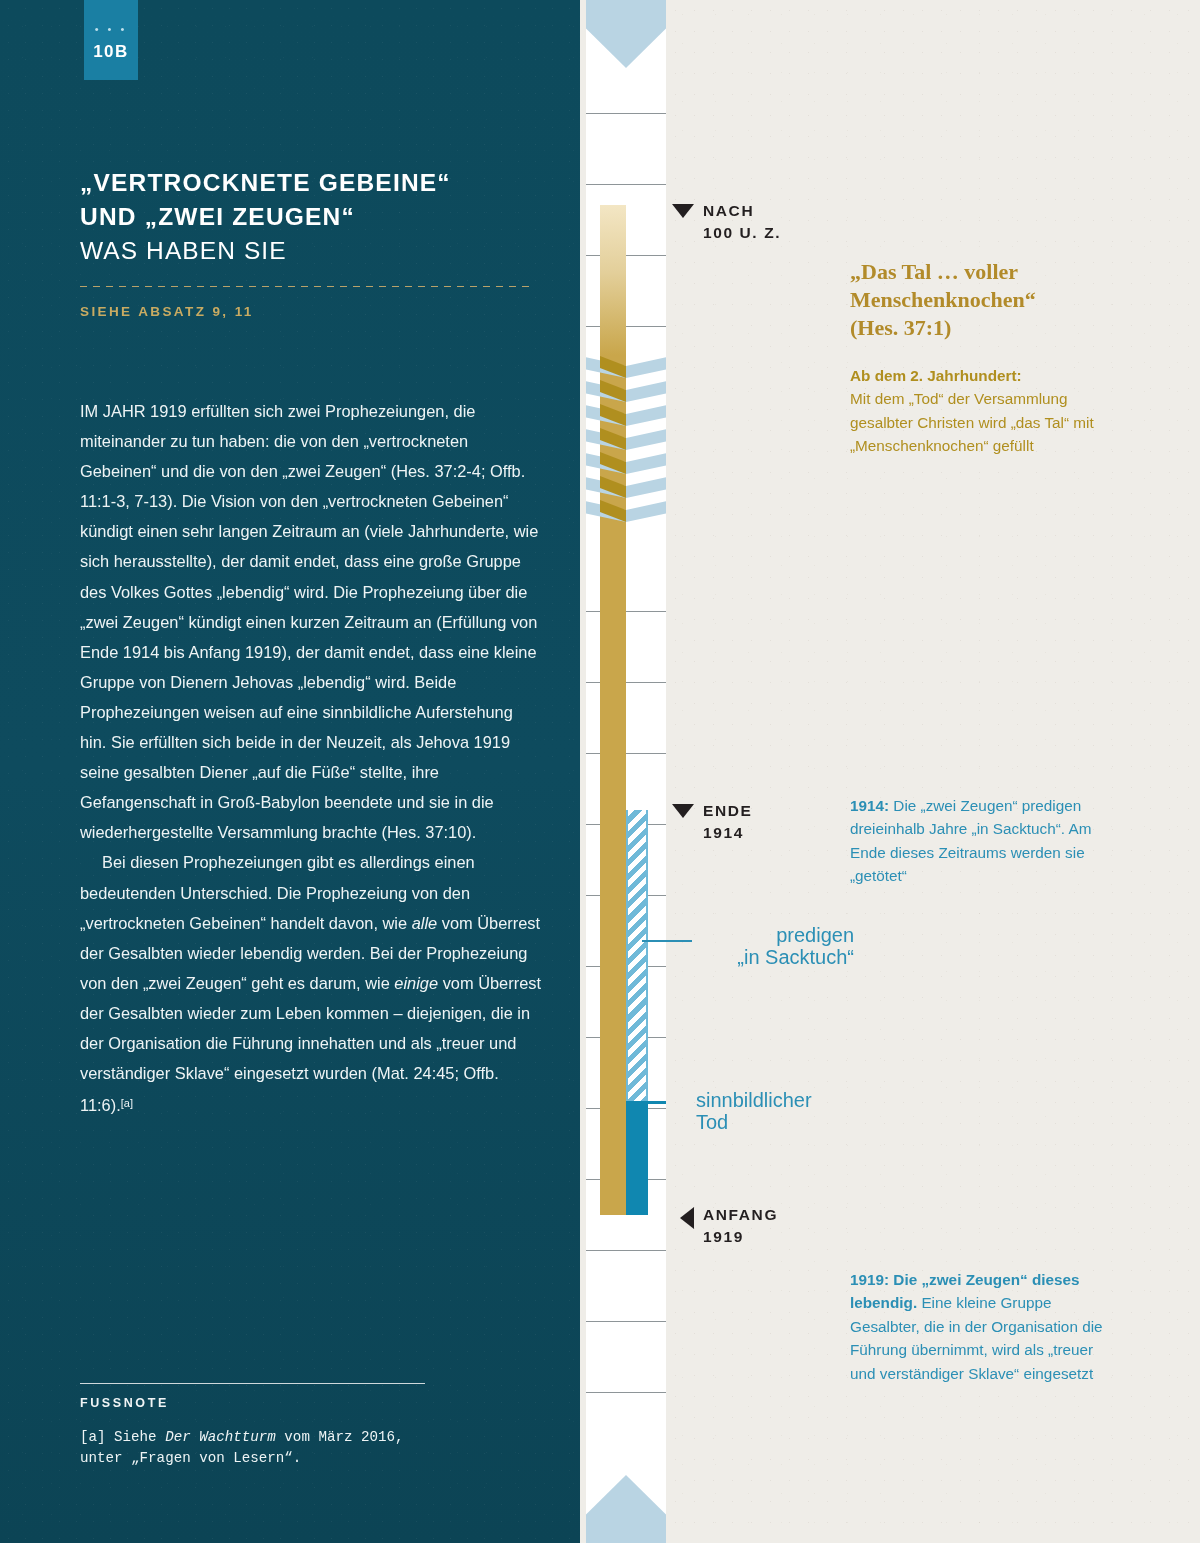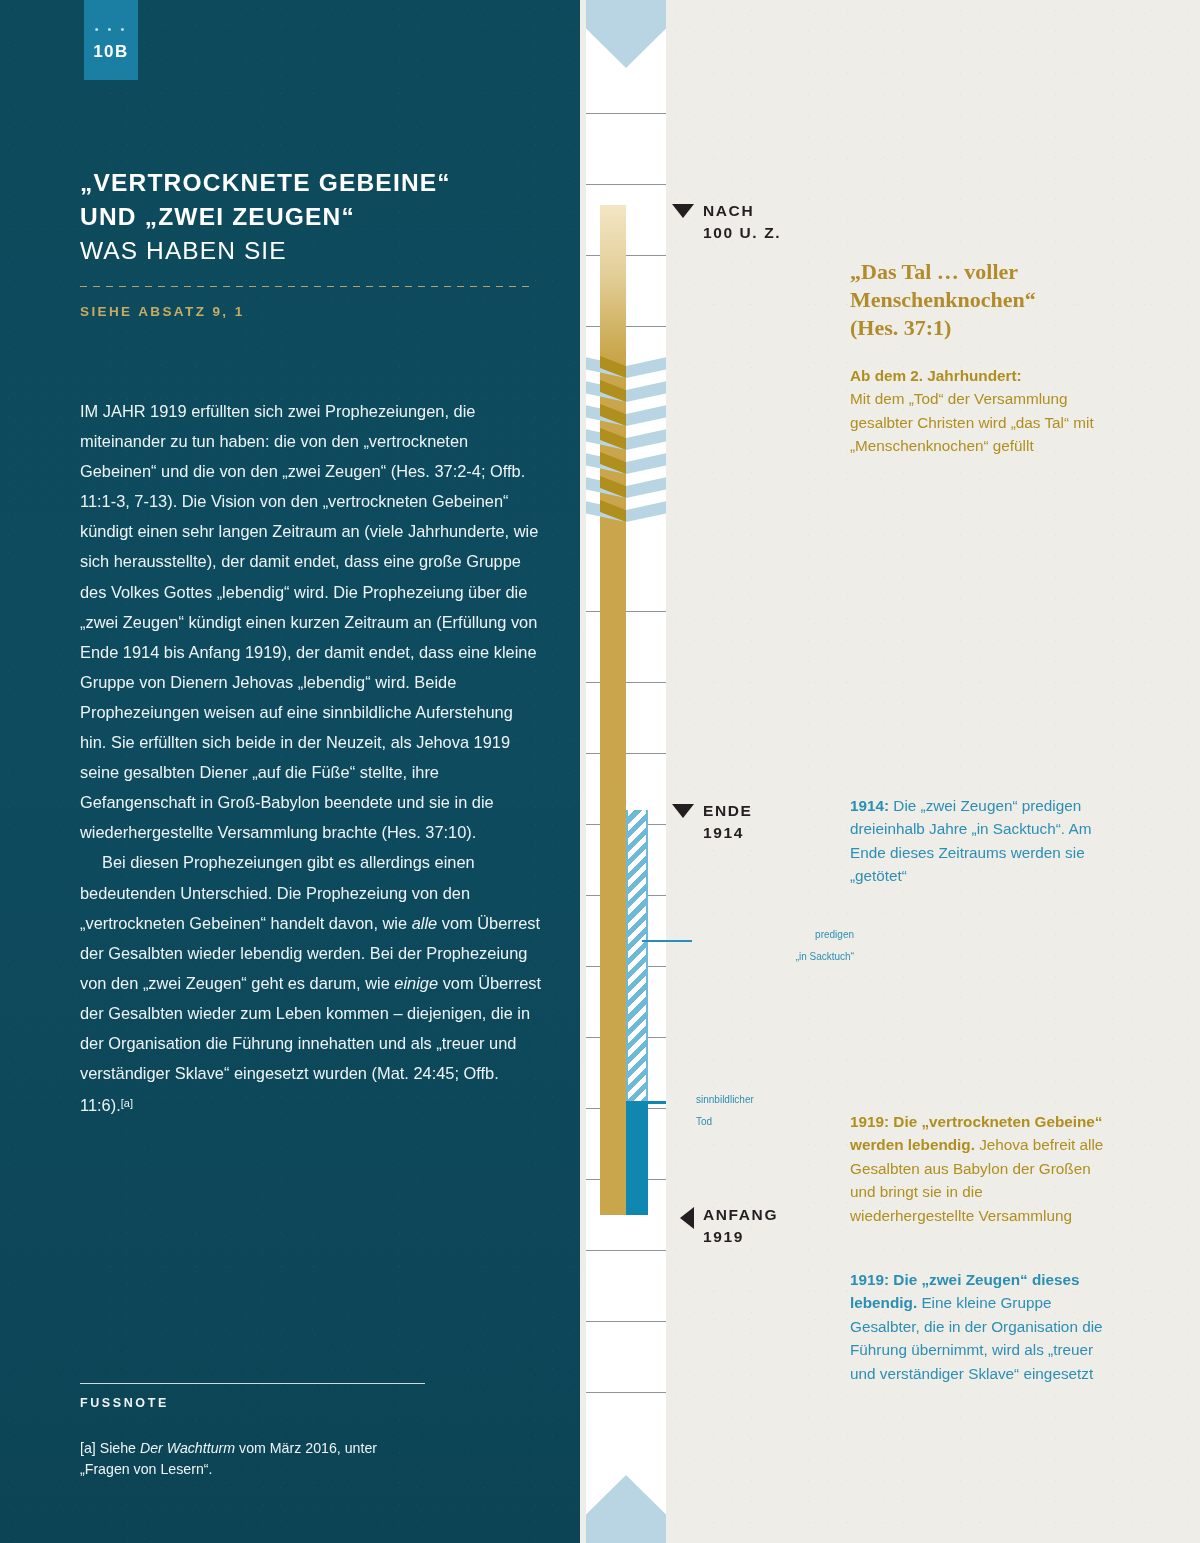--- a/index.html
+++ b/index.html
@@ -56,21 +56,21 @@
   #body-copy i { font-style: italic; text-align: center; }
   #body-copy sup { font-size: 11px; vertical-align: 4px; }
 
   #footnote { position: absolute; left: 80px; top: 1383px; width: 345px; }
   #footnote .fn-rule { height: 1px; background: #cfd9dc; width: 345px; }
   #footnote .fn-head {
     margin-top: 12px; color: #f0f4f5; font-size: 12.5px;
     font-weight: 700; letter-spacing: 2.6px;
   }
   #footnote .fn-body {
-    margin-top: 28px; color: #eef4f5; font-size: 14.2px; line-height: 21px;
+    margin-top: 17px; color: #eef4f5; font-size: 14.2px; line-height: 21px; font-family: Liberation Mono, monospace;
   }
   #footnote .fn-body i { font-style: italic; }
 
   
   #timeline {
     position: absolute; left: 586px; top: 0; width: 80px; height: 1543px;
     background: #ffffff;
   }
   .tick { position: absolute; left: 0; width: 80px; height: 1px; background: #8e9598; }
 
@@ -142,21 +142,21 @@
   .tri-left {
     width: 0; height: 0; margin-top: 3px;
     border-top: 11px solid transparent; border-bottom: 11px solid transparent;
     border-right: 14px solid #231f20;
   }
   .marker .lbl {
     font-size: 15.5px; font-weight: 700; letter-spacing: 1.6px;
     color: #231f20; line-height: 22px;
   }
 
-  .callout { position: absolute; color: #2b8fb5; font-size: 10px; line-height: 22px; }
+  .callout { position: absolute; color: #2b8fb5; font-size: 20px; line-height: 22px; }
   .leader { position: absolute; height: 2px; background: #2b8fb5; }
 
   .blk-head-serif {
     font-family: "Liberation Serif", serif; font-weight: 700;
     font-size: 22px; line-height: 28px;
   }
   .blk-head-serif.gold { color: #b28b2a; margin-left: 12px; }
   .blk-head-serif.blue { color: #1b7fa3; }
   .blk-body { font-size: 15.3px; line-height: 23.4px; }
   .blk-body.gold { color: #b08f1f; }
@@ -173,21 +173,21 @@
     <div class="num">10B</div>
   </div>
 
   <div id="title-block">
     <h1>
       <span>„VERTROCKNETE GEBEINE“</span><br>
       <span>UND „ZWEI ZEUGEN“</span><br>
       <span class="thin">WAS HABEN SIE</span><br>
     </h1>
     <div class="dash-rule"></div>
-    <div id="see-par">SIEHE ABSATZ 9, 1</div>
+    <div id="see-par">SIEHE ABSATZ 9, 11</div>
   </div>
 
   <div id="body-copy">
     <p>IM JAHR 1919 erfüllten sich zwei Prophezeiungen, die miteinander zu tun haben: die von den „vertrockneten Gebeinen“ und die von den „zwei Zeugen“ (Hes. 37:2-4; Offb. 11:1-3, 7-13). Die Vision von den „vertrockneten Gebeinen“ kündigt einen sehr langen Zeitraum an (viele Jahrhunderte, wie sich herausstellte), der damit endet, dass eine große Gruppe des Volkes Gottes „lebendig“ wird. Die Prophezeiung über die „zwei Zeugen“ kündigt einen kurzen Zeitraum an (Erfüllung von Ende 1914 bis Anfang 1919), der damit endet, dass eine kleine Gruppe von Dienern Jehovas „lebendig“ wird. Beide Prophezeiungen weisen auf eine sinnbildliche Auferstehung hin. Sie erfüllten sich beide in der Neuzeit, als Jehova 1919 seine gesalbten Diener „auf die Füße“ stellte, ihre Gefangenschaft in Groß-Babylon beendete und sie in die wiederhergestellte Versammlung brachte (Hes. 37:10).</p>
     <p><span>Bei diesen Prophezeiungen gibt es allerdings einen bedeutenden Unterschied. Die Prophezeiung von den „vertrockneten Gebeinen“ handelt davon, wie </span><i>alle</i><span> vom Überrest der Gesalbten wieder lebendig werden. Bei der Prophezeiung von den „zwei Zeugen“ geht es darum, wie </span><i>einige</i><span> vom Überrest der Gesalbten wieder zum Leben kommen – diejenigen, die in der Organisation die Führung innehatten und als „treuer und verständiger Sklave“ eingesetzt wurden (Mat. 24:45; Offb. 11:6).</span><sup>[a]</sup></p>
   </div>
 
   <div id="footnote">
     <div class="fn-rule"></div>
     <div class="fn-head">FUSSNOTE</div>
@@ -288,21 +288,18 @@
       <b>Ab dem 2. Jahrhundert:</b><br><span> Mit dem „Tod“ der Versammlung gesalbter Christen wird „das Tal“ mit „Menschenknochen“ gefüllt</span>
     </div>
   </div>
 
   <div style="position:absolute; left:172px; top:776px; width:268px">
     <div class="blk-body blue" style="margin-top:18px; padding-left:12px">
       <b>1914:</b><span> Die „zwei Zeugen“ predigen dreieinhalb Jahre „in Sacktuch“. Am Ende dieses Zeitraums werden sie „getötet“</span>
     </div>
   </div>
 
-  <div class="blk-body gold" style="position:absolute; left:184px; top:1110px; width:256px">
-    <b>1919: Die „vertrockneten Gebeine“ werden lebendig.</b><span> Jehova befreit alle Gesalbten aus Babylon der Großen und bringt sie in die wiederhergestellte Versammlung</span>
-  </div>
 
   <div class="blk-body blue" style="position:absolute; left:184px; top:1268px; width:256px">
     <b>1919: Die „zwei Zeugen“ dieses lebendig.</b><span> Eine kleine Gruppe Gesalbter, die in der Organisation die Führung übernimmt, wird als „treuer und verständiger Sklave“ eingesetzt</span>
   </div>
 
 </div>
 
 </body></html>

